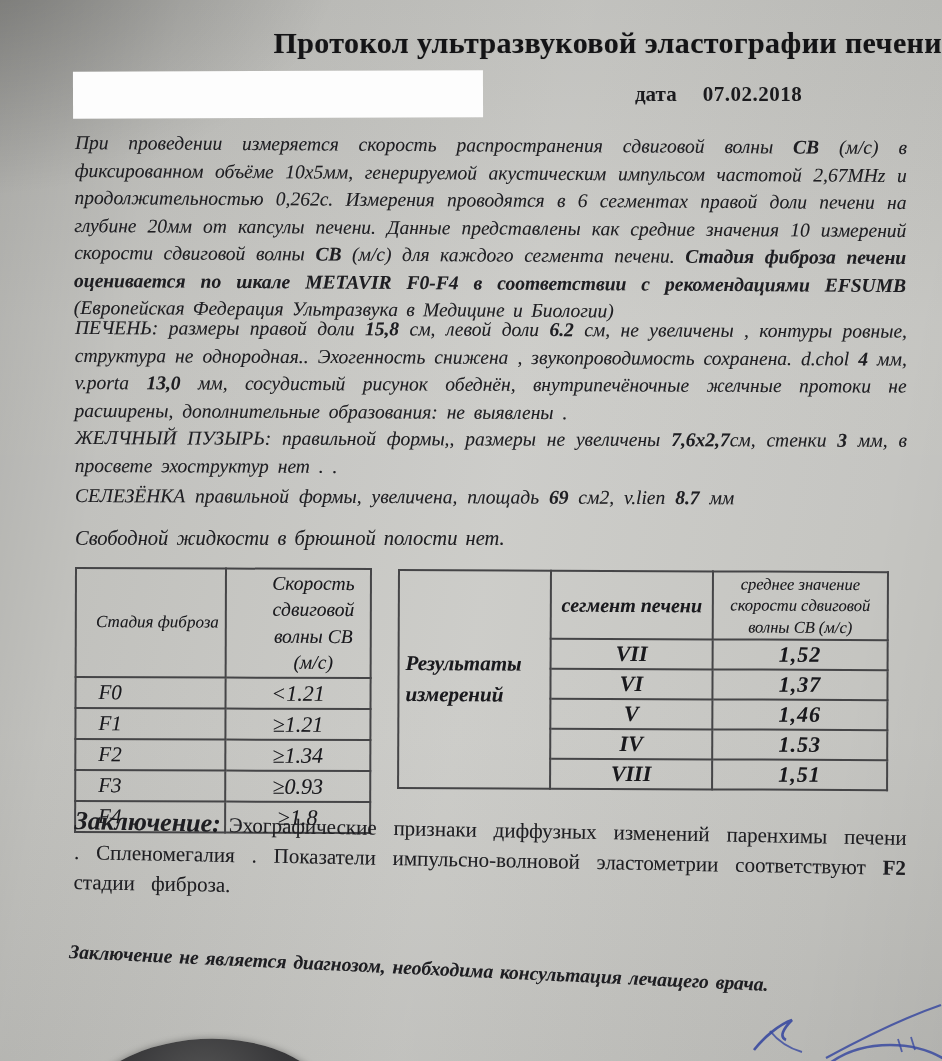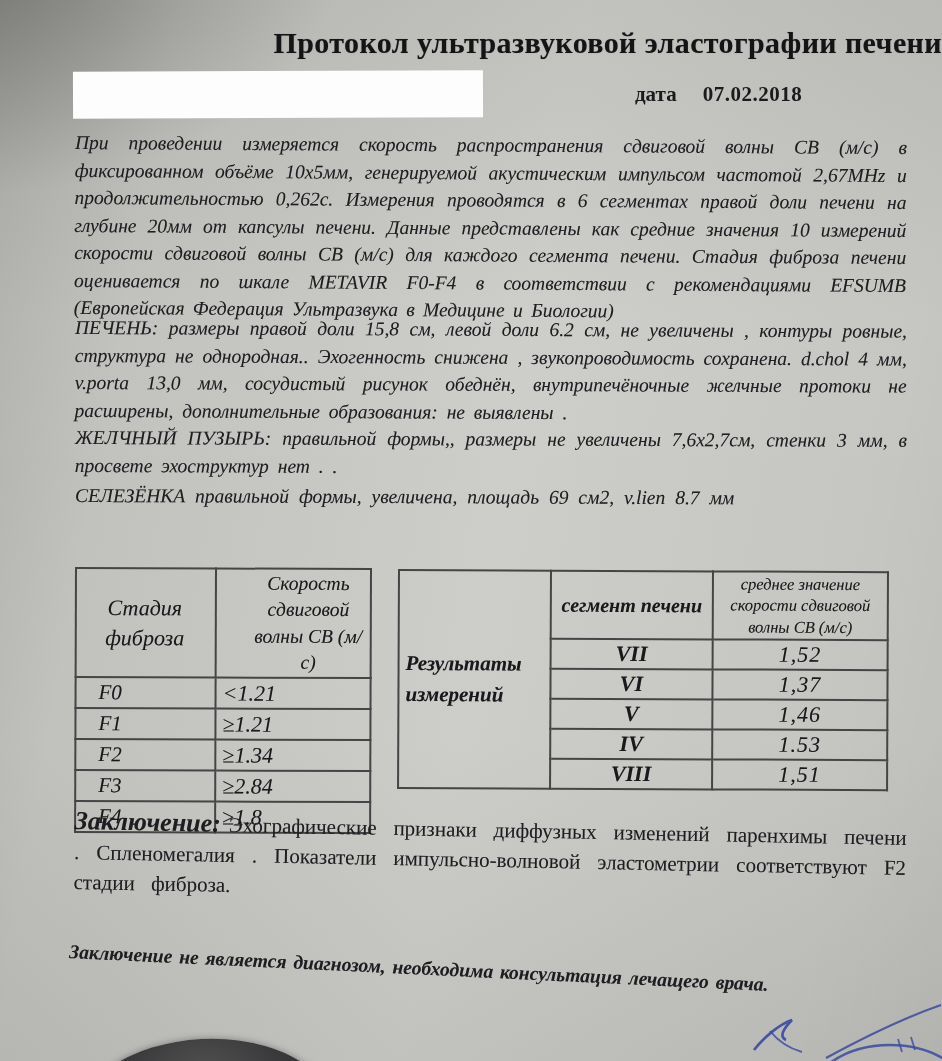--- a/index.html
+++ b/index.html
@@ -35,43 +35,43 @@
   .dateline .dlabel{font-weight:600;margin-right:26px;}
   .dateline .dvalue{font-weight:bold;letter-spacing:.5px;}
   .para{
     position:absolute;left:75px;width:832px;
     font-style:italic;
     font-size:19.5px;line-height:27.5px;
     text-align:justify;
     color:#1e1e22;
     text-shadow:0 0 .6px rgba(40,40,40,.3);
   }
-  .para b{font-weight:normal;margin-top:31px;}
+  .para b{font-weight:bold;margin-top:31px;}
   #intro{top:129px;word-spacing:3.5px;transform:rotate(.35deg);transform-origin:left top;}
   #liver{top:314px;word-spacing:4px;transform:rotate(.25deg);transform-origin:left top;}
   #gallbladder{top:424px;word-spacing:4px;transform:rotate(.2deg);transform-origin:left top;}
   #spleen{top:482px;word-spacing:5px;transform:rotate(.2deg);transform-origin:left top;}
   #fluid{top:525px;font-size:20.5px;word-spacing:3px;text-align:left;}
   .scan-table{
     position:absolute;border-collapse:collapse;
     color:#19191d;
     text-shadow:0 0 .6px rgba(40,40,40,.3);
   }
   .scan-table td{border:2px solid #454547;vertical-align:middle;padding:1px 6px;}
   #fibrosis-table{left:75px;top:567px;width:297px;transform:rotate(.2deg);transform-origin:left top;}
-  #fibrosis-table .h1{width:128px;font-style:italic;font-size:22px;text-align:center;padding-left:4px;height:66px;line-height:1.35;}
+  #fibrosis-table .h1{width:128px;font-style:italic;font-size:17px;text-align:right;padding-left:14px;height:66px;line-height:1.35;}
   #fibrosis-table .h2{font-style:italic;font-size:19.5px;text-align:center;line-height:1.35;padding-left:36px;}
   #fibrosis-table .stage{font-style:italic;font-size:21px;padding-left:22px;height:27px;}
-  #fibrosis-table .vel{font-style:italic;font-size:22px;}
+  #fibrosis-table .vel{font-style:italic;font-size:22px;text-align:center;}
   #results-table{left:398px;top:569px;width:491px;transform:rotate(.25deg);transform-origin:left top;}
   #results-table .rowhead{width:138px;font-style:italic;font-weight:bold;font-size:21px;text-align:left;line-height:1.5;}
   #results-table .h2{width:148px;font-style:italic;font-weight:bold;font-size:20px;text-align:center;height:64px;line-height:1.5;}
   #results-table .h3{font-style:italic;font-size:16.5px;text-align:center;line-height:1.3;}
   #results-table .seg{font-style:italic;font-weight:bold;font-size:22px;text-align:center;height:26px;}
-  #results-table .val{font-style:italic;font-weight:normal;font-size:22px;text-align:center;letter-spacing:1px;}
+  #results-table .val{font-style:italic;font-weight:bold;font-size:22px;text-align:center;letter-spacing:1px;}
   #conclusion{
     top:806px;font-style:normal;font-size:21px;line-height:30px;
     word-spacing:11px;transform:rotate(1.1deg);transform-origin:left top;
   }
   .concl-label{font-size:26px;font-weight:bold;font-style:italic;word-spacing:2px;margin-right:8px;}
   #disclaimer{
     top:938px;width:810px;left:70px;
     font-size:19.5px;font-weight:600;word-spacing:2px;text-align:left;
     transform:rotate(2.7deg);transform-origin:left top;
   }
@@ -98,20 +98,21 @@
   </div>
 
   <div class="para" id="intro">При проведении измеряется скорость распространения сдвиговой волны <b>СВ</b> (м/с) в фиксированном объёме 10х5мм, генерируемой акустическим импульсом частотой 2,67MHz и продолжительностью 0,262с. Измерения проводятся в 6 сегментах правой доли печени на глубине 20мм от капсулы печени. Данные представлены как средние значения 10 измерений скорости сдвиговой волны <b>СВ</b> (м/с) для каждого сегмента печени. <b>Стадия фиброза печени оценивается по шкале METAVIR F0-F4 в соответствии с рекомендациями EFSUMB</b> (Европейская Федерация Ультразвука в Медицине и Биологии)</div>
 
   <div class="para" id="liver">ПЕЧЕНЬ: размеры правой доли <b>15,8</b> см, левой доли <b>6.2</b> см, не увеличены , контуры ровные, структура не однородная.. Эхогенность снижена , звукопроводимость сохранена. d.chol <b>4</b> мм, v.porta <b>13,0</b> мм, сосудистый рисунок обеднён, внутрипечёночные желчные протоки не расширены, дополнительные образования: не выявлены .</div>
 
   <div class="para" id="gallbladder">ЖЕЛЧНЫЙ ПУЗЫРЬ: правильной формы,, размеры не увеличены <b>7,6х2,7</b>см, стенки <b>3</b> мм, в просвете эхоструктур нет . .</div>
 
   <div class="para" id="spleen">СЕЛЕЗЁНКА правильной формы, увеличена, площадь <b>69</b> см2, v.lien <b>8.7</b> мм</div>
 
+  <div class="para" id="fluid">Свободной жидкости в брюшной полости нет.</div>
 
   <table class="scan-table" id="fibrosis-table">
     <tbody>
       <tr>
         <td class="h1">Стадия фиброза</td>
         <td class="h2">Скорость сдвиговой волны СВ (м/с)</td>
       </tr>
       <tr>
         <td class="stage">F0</td>
         <td class="vel">&lt;1.21</td>
@@ -119,21 +120,21 @@
       <tr>
         <td class="stage">F1</td>
         <td class="vel">≥1.21</td>
       </tr>
       <tr>
         <td class="stage">F2</td>
         <td class="vel">≥1.34</td>
       </tr>
       <tr>
         <td class="stage">F3</td>
-        <td class="vel">≥2.84</td>
+        <td class="vel">≥0.93</td>
       </tr>
       <tr>
         <td class="stage">F4</td>
         <td class="vel">≥1.8</td>
       </tr>
     </tbody>
   </table>
 
   <table class="scan-table" id="results-table">
     <tbody>

